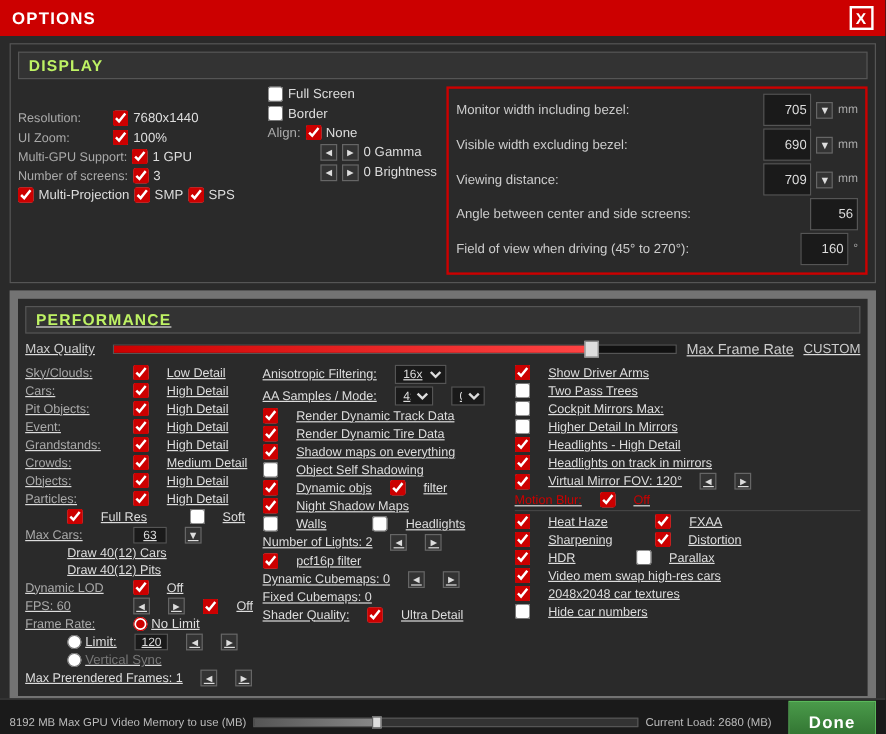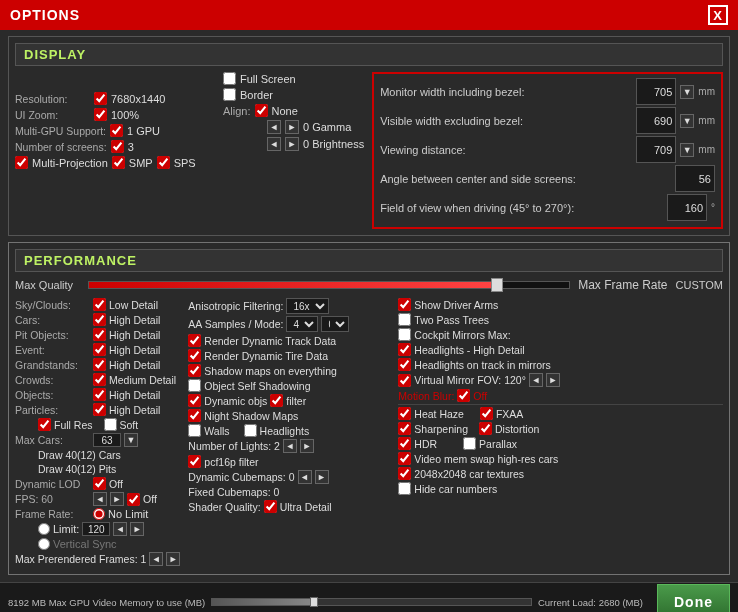--- a/index.html
+++ b/index.html
@@ -126,22 +126,23 @@
       padding: 1px 3px;
     }
 
     .unit {
       color: #aaa;
       font-size: 10px;
     }
 
     
     .performance-section {
-      border: 1px solid #737373;
+      border: 7px solid #737373;
       padding: 6px;
+      text-decoration: underline;
     }
 
     .quality-bar-row {
       display: flex;
       align-items: center;
       gap: 8px;
       margin-bottom: 6px;
     }
 
     .quality-bar-container {
@@ -186,21 +187,21 @@
     }
 
     .perf-right {
       flex: 1;
       margin-left: 12px;
     }
 
     .perf-row {
       display: flex;
       align-items: center;
-      gap: 3px;
+      gap: 15px;
       margin-bottom: 2px;
       white-space: nowrap;
     }
 
     .perf-label {
       color: #aaa;
       min-width: 75px;
       font-size: 10.5px;
     }
 
@@ -585,20 +586,24 @@
           <input type="checkbox" checked="" style="">
           <span class="perf-value">Show Driver Arms</span>
         </div>
         <div class="perf-row">
           <input type="checkbox" style="">
           <span class="perf-value">Two Pass Trees</span>
         </div>
         <div class="perf-row">
           <input type="checkbox" style="">
           <span class="perf-value">Cockpit Mirrors Max:</span>
+        </div>
+        <div class="perf-row">
+          <input type="checkbox" style="">
+          <span class="perf-value">Higher Detail In Mirrors</span>
         </div>
         <div class="perf-row">
           <input type="checkbox" checked="" style="">
           <span class="perf-value">Headlights - High Detail</span>
         </div>
         <div class="perf-row">
           <input type="checkbox" checked="" style="">
           <span class="perf-value">Headlights on track in mirrors</span>
         </div>
         <div class="perf-row">

